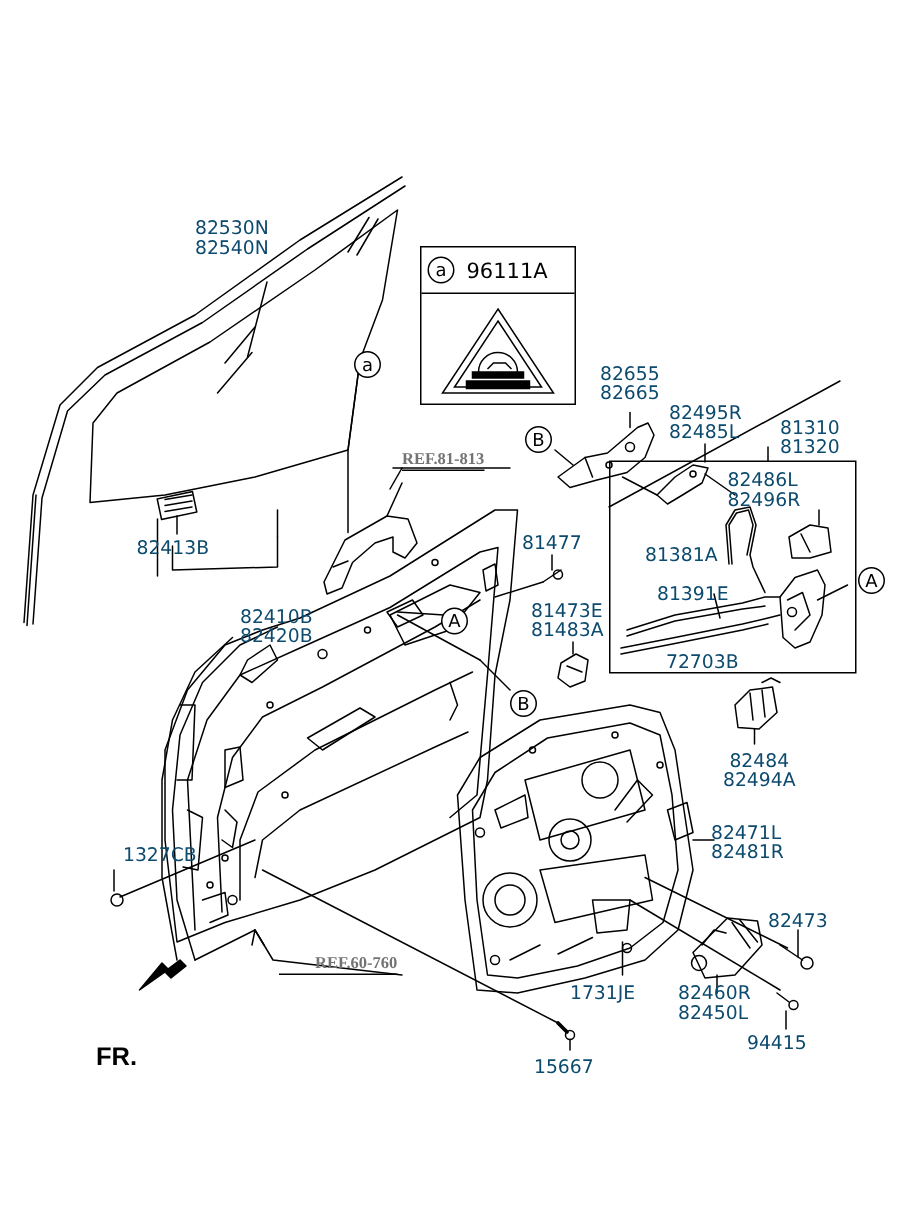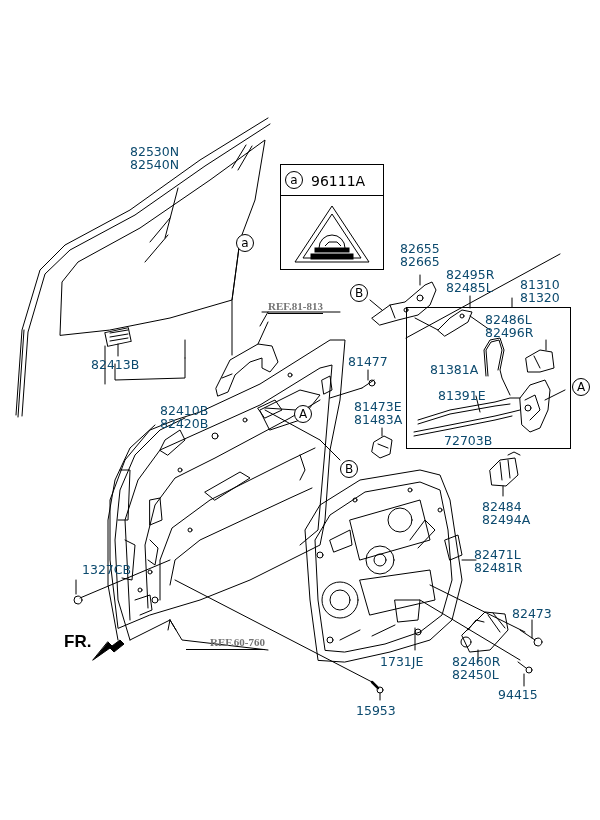--- a/index.html
+++ b/index.html
@@ -244,34 +244,34 @@
 <div class="lockbox"></div>
 
 <div class="callout" style="left:236px;top:234px;">a</div>
 <div class="callout" style="left:350px;top:284px;">B</div>
 <div class="callout" style="left:294px;top:405px;">A</div>
 <div class="callout" style="left:340px;top:460px;">B</div>
 <div class="callout" style="left:572px;top:378px;">A</div>
 
 <div class="ref" style="left:268px;top:300px;">REF.81-813</div>
 <div class="ref" style="left:186px;top:636px;padding-left:24px;">REF.60-760</div>
-<div class="fr" style="left:64px;top:632px;">FR.</div>
+<div class="fr" style="left:64px;top:695px;">FR.</div>
 
 <div class="lbl" style="left:130px;top:145px;"><span>82530N</span><br><span>82540N</span></div>
 <div class="lbl" style="left:91px;top:358px;">82413B</div>
 <div class="lbl" style="left:160px;top:368px;margin-top:36px;"><span>82410B</span><br><span>82420B</span></div>
 <div class="lbl" style="left:400px;top:242px;"><span>82655</span><br><span>82665</span></div>
 <div class="lbl" style="left:446px;top:268px;"><span>82495R</span><br><span>82485L</span></div>
 <div class="lbl" style="left:520px;top:278px;"><span>81310</span><br><span>81320</span></div>
 <div class="lbl" style="left:485px;top:313px;"><span>82486L</span><br><span>82496R</span></div>
 <div class="lbl" style="left:430px;top:363px;">81381A</div>
 <div class="lbl" style="left:438px;top:389px;text-align:center;">81391E</div>
 <div class="lbl" style="left:444px;top:434px;">72703B</div>
 <div class="lbl" style="left:348px;top:355px;">81477</div>
 <div class="lbl" style="left:354px;top:400px;"><span>81473E</span><br><span>81483A</span></div>
-<div class="lbl" style="left:482px;top:500px;"><span>82484</span><br><span>82494A</span></div>
+<div class="lbl" style="left:482px;top:500px;text-align:center;"><span>82484</span><br><span>82494A</span></div>
 <div class="lbl" style="left:474px;top:548px;"><span>82471L</span><br><span>82481R</span></div>
 <div class="lbl" style="left:512px;top:607px;">82473</div>
 <div class="lbl" style="left:452px;top:655px;"><span>82460R</span><br><span>82450L</span></div>
 <div class="lbl" style="left:498px;top:688px;text-align:center;">94415</div>
 <div class="lbl" style="left:380px;top:655px;">1731JE</div>
-<div class="lbl" style="left:356px;top:704px;">15953</div>
+<div class="lbl" style="left:356px;top:704px;">15667</div>
 <div class="lbl" style="left:52px;top:563px;margin-left:30px;">1327CB</div>
 
 </body></html>

